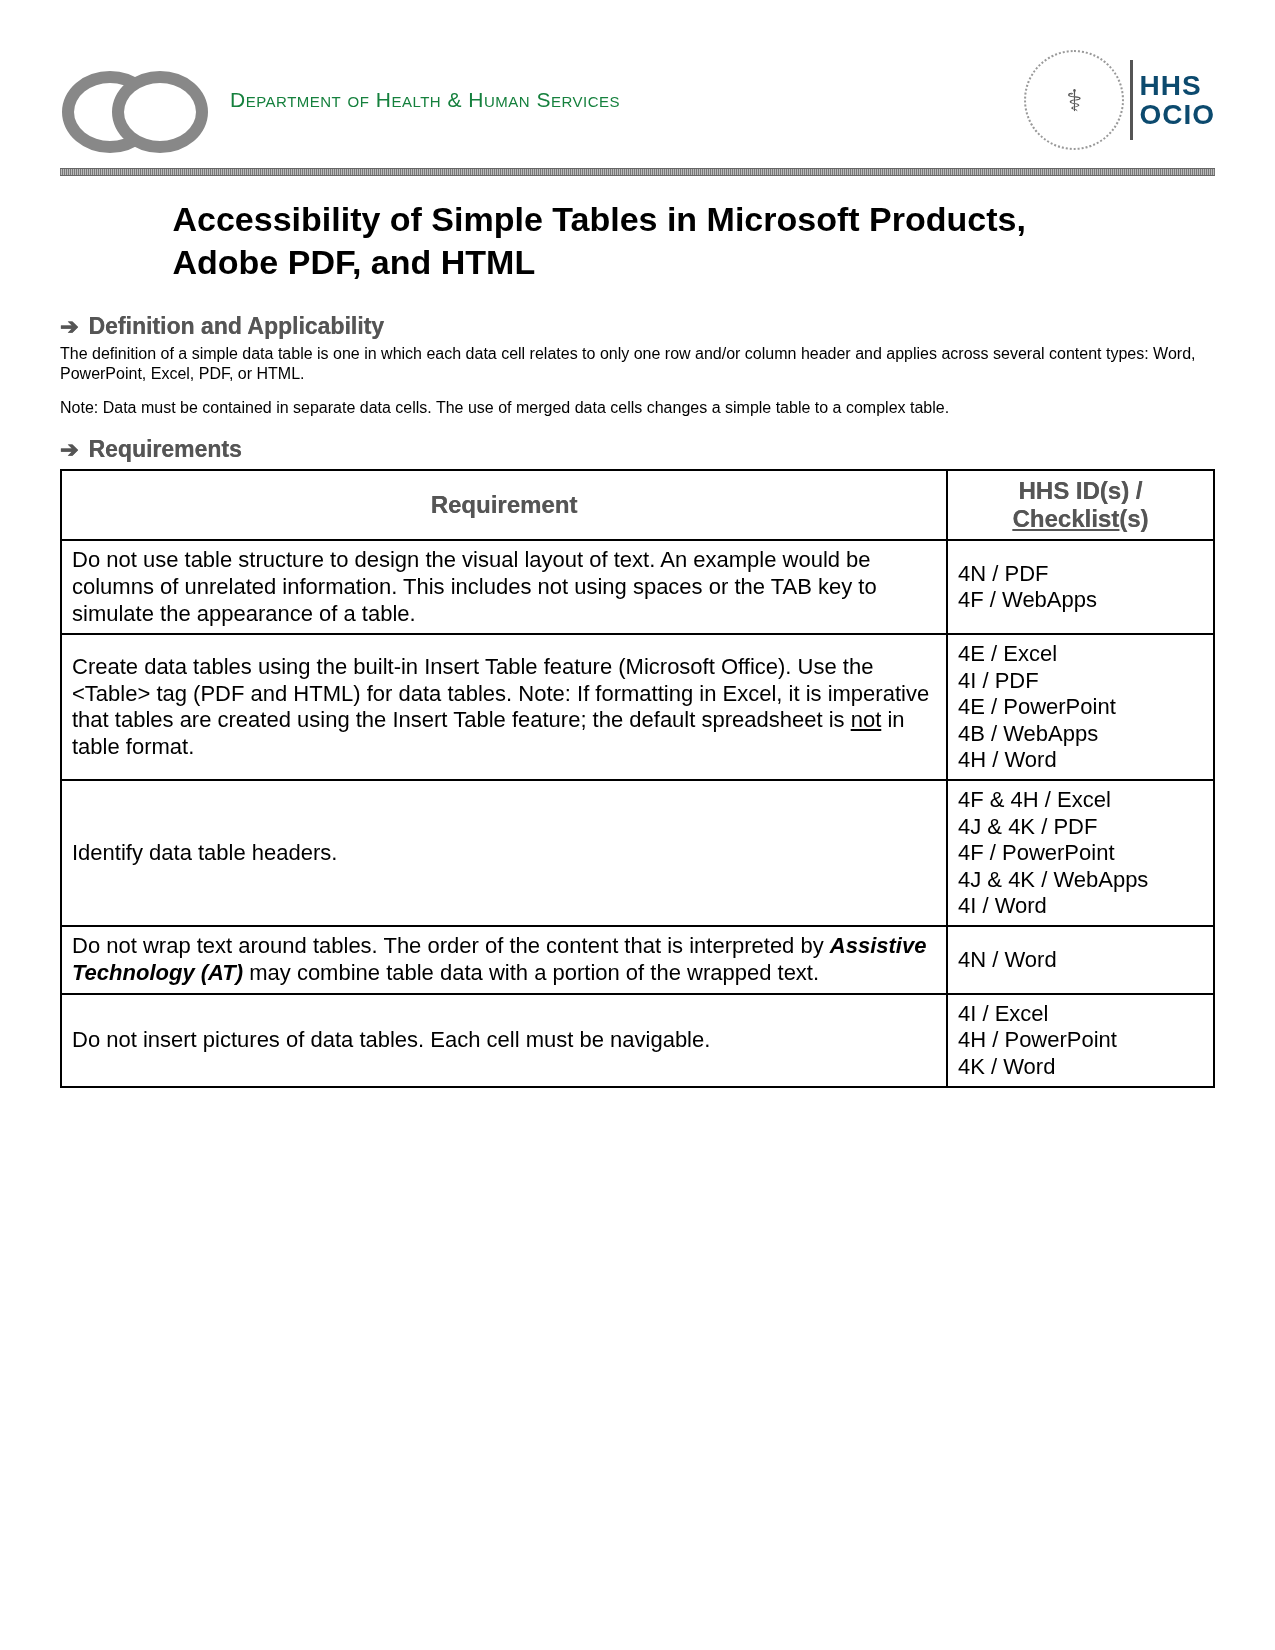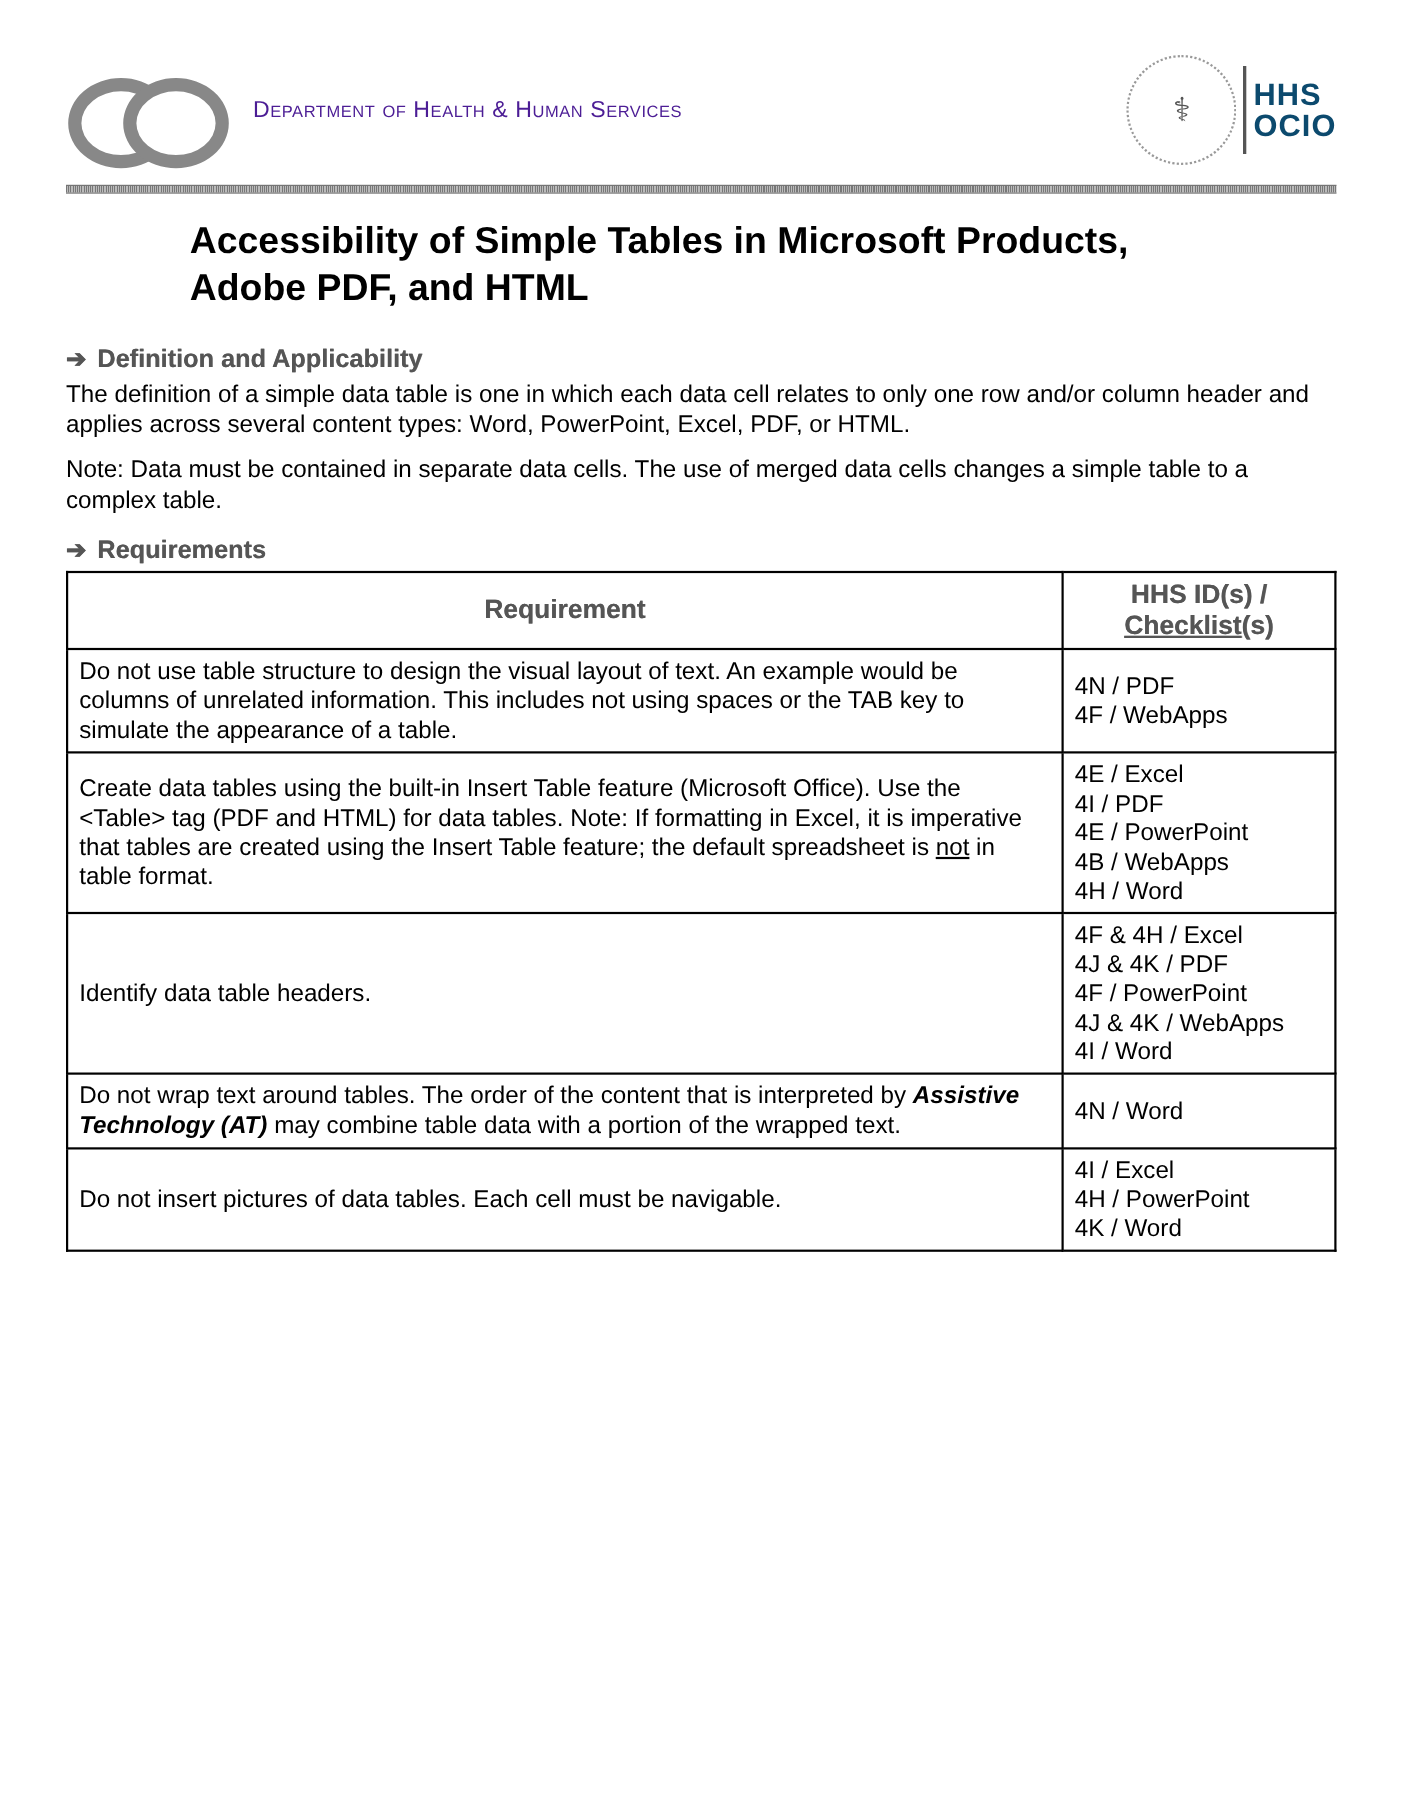--- a/index.html
+++ b/index.html
@@ -36,21 +36,21 @@
     height: 58px;
     border: 12px solid #888;
     border-radius: 50%;
     background: #fff;
   }
   .logo-infinity::before { left: 2px; }
   .logo-infinity::after  { right: 2px; }
   .dept-text {
     font-variant: small-caps;
     letter-spacing: 0.5px;
-    color: #4c1d95;
+    color: #15803d;
     font-size: 21px;
     line-height: 1.4;
   }
   .dept-text .line1 { font-weight: 500; }
   .dept-text .line2 { font-weight: 500; }
   .header-right {
     display: flex;
     align-items: center;
     gap: 6px;
   }
@@ -101,21 +101,21 @@
     gap: 10px;
     margin-top: 18px;
     margin-bottom: 4px;
     text-shadow: 0.3px 0 #777;
   }
   .arrow {
     font-size: 22px;
     color: #555;
   }
   p.body {
-    font-size: 22px;
+    font-size: 16px;
     line-height: 1.25;
     margin-bottom: 14px;
   }
   table.req {
     width: 100%;
     border-collapse: collapse;
     margin-top: 6px;
     font-size: 22px;
   }
   table.req th, table.req td {
@@ -124,21 +124,21 @@
     vertical-align: middle;
     text-align: left;
   }
   table.req th {
     text-align: center;
     font-weight: 900;
     color: #555;
     font-size: 24px;
     text-shadow: 0.3px 0 #777;
   }
-  table.req th.idcol { width: 248px; }
+  table.req th.idcol { width: 267px; }
   table.req td.ids { line-height: 1.2; white-space: pre-line; }
   table.req td.reqtext { line-height: 1.22; }
   u { }
   b { font-weight: 400; }
   .bi { font-weight: 700; font-style: italic; }
 </style>
 </head>
 <body>
 
 <div class="header-row">

